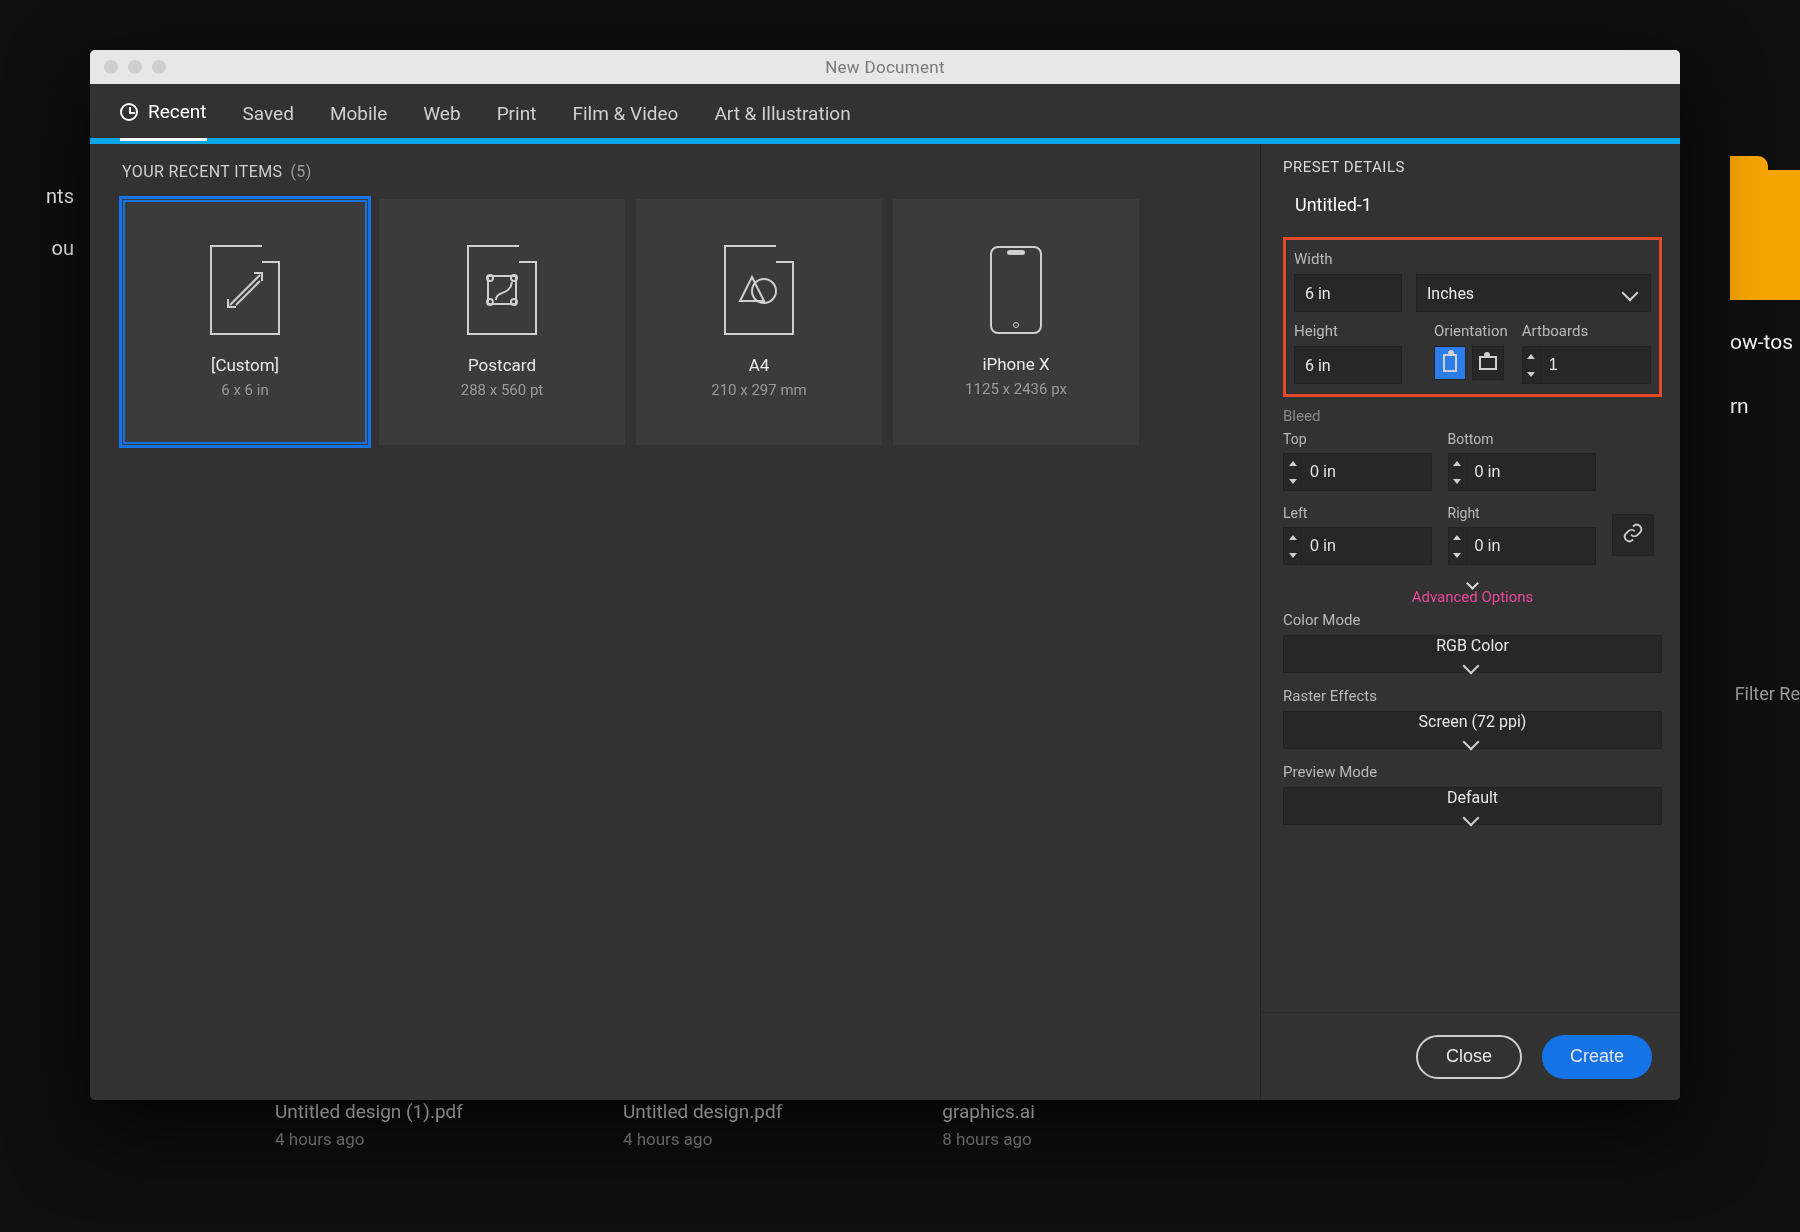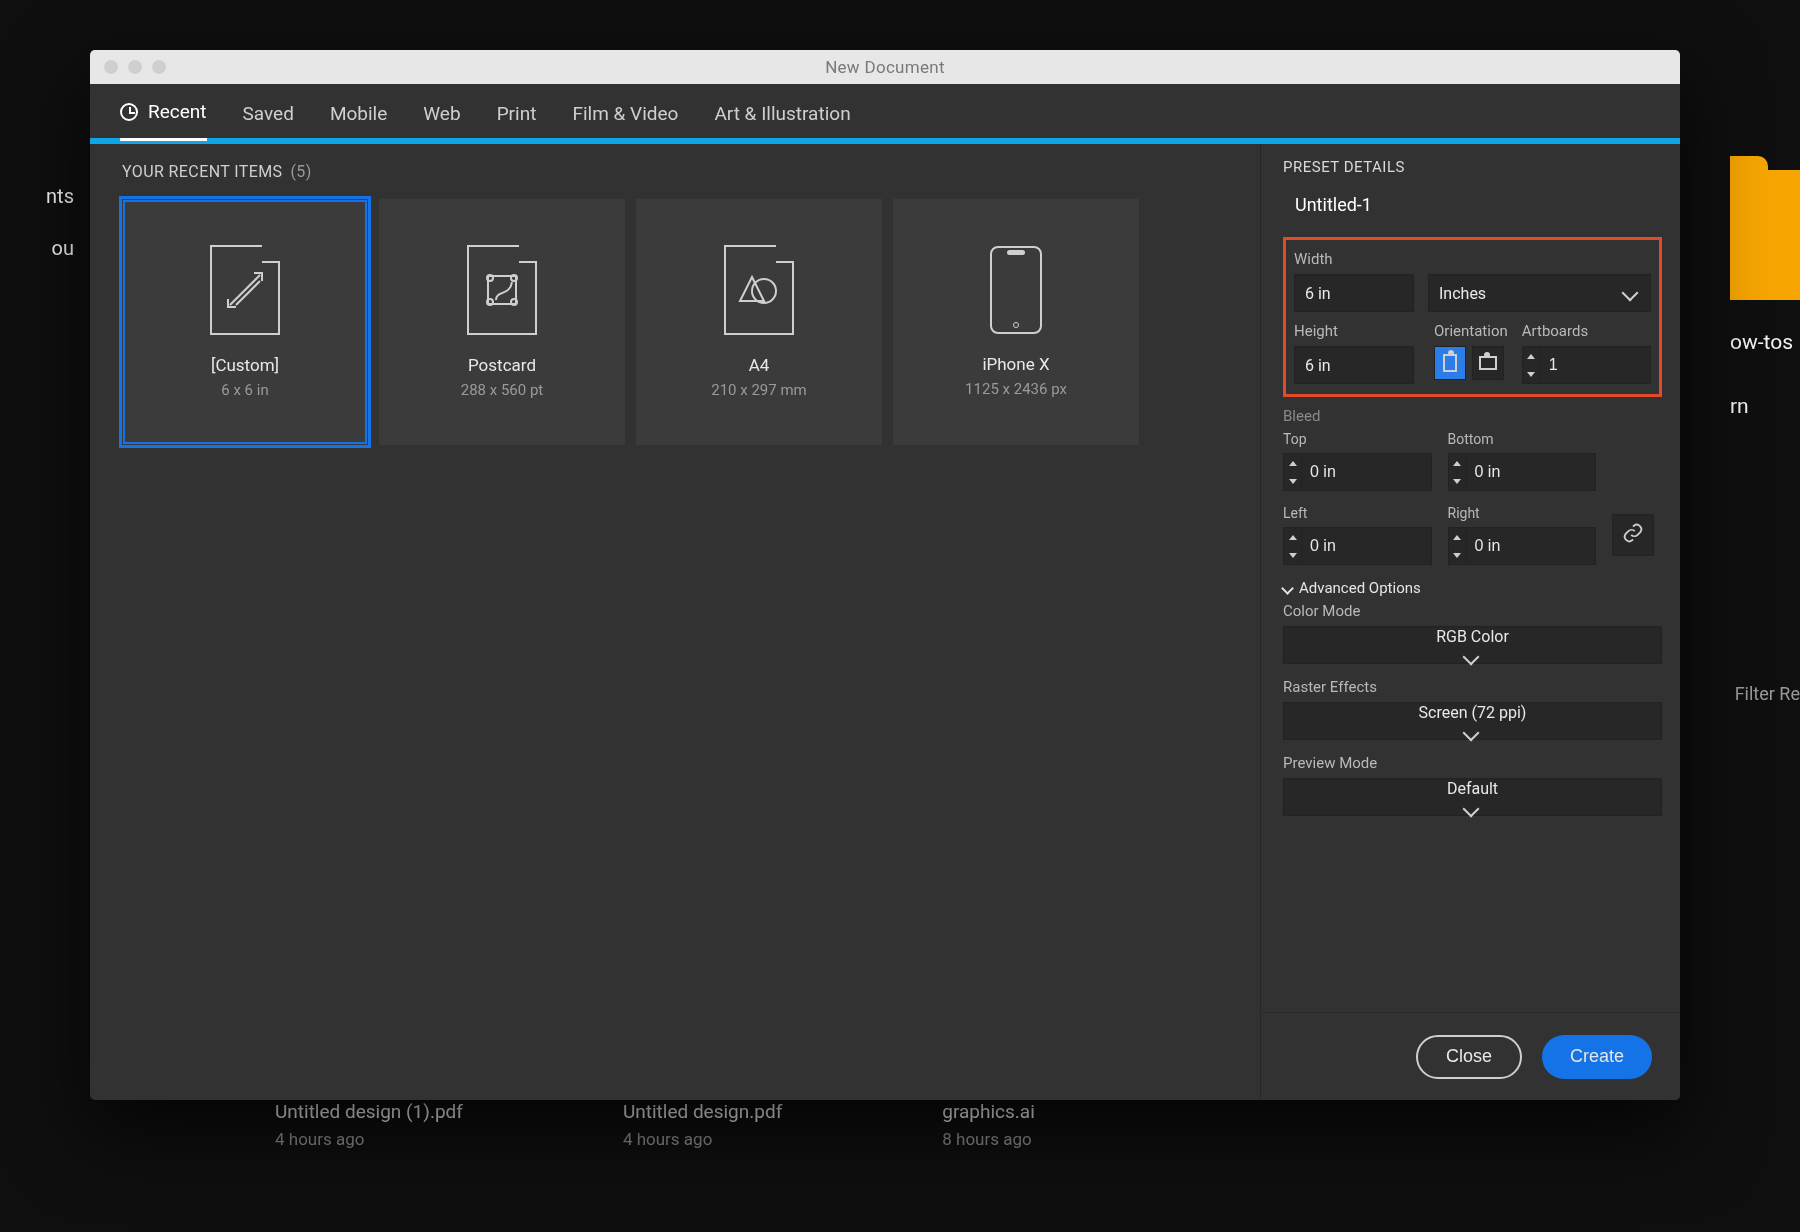--- a/index.html
+++ b/index.html
@@ -201,21 +201,21 @@
       border: 3px solid #e34a27; padding: 10px 8px 10px 8px;
       margin-bottom: 6px;
     }
     .label { color: #b9b9b9; margin-bottom: 6px; font-size: 15px; }
     .row { display: flex; gap: 14px; align-items: flex-end; }
     .field {
       background: #272727; color: #e8e8e8; height: 38px;
       border: 1px solid #222; padding: 0 10px; font-size: 16px;
       display: flex; align-items: center;
     }
-    .w-input { width: 120px; }
+    .w-input { width: 108px; }
     .select {
       flex: 1; display: flex; align-items: center; justify-content: space-between;
       cursor: pointer;
     }
     .chev { width: 12px; height: 12px; border-right: 2px solid #cfcfcf; border-bottom: 2px solid #cfcfcf; transform: rotate(45deg); margin-right: 4px; }
 
     .seg-group { margin-top: 10px; }
     .row2 { display: flex; gap: 14px; }
     .col { display: flex; flex-direction: column; }
     .orient { display: flex; gap: 6px; }
@@ -250,22 +250,22 @@
     .mini .label { font-size: 14px; }
     .mini .stepper input { width: 58px; }
     .link-btn {
       width: 42px; height: 42px; background: #272727; border: 1px solid #222;
       display: flex; align-items: center; justify-content: center;
       align-self: center;
     }
     .link-icon svg { stroke: #cfcfcf; }
 
     .adv {
-      margin-top: 14px; color: #e5e5e5; display: flex; align-items: center;
-      gap: 7px; cursor: pointer;
+      margin-top: 14px; color: #ec4899; display: flex; align-items: center;
+      gap: 0; cursor: pointer; flex-direction: column;
     }
     .adv .chev-sm {
       width: 9px; height: 9px; border-right: 2px solid #e0e0e0; border-bottom: 2px solid #e0e0e0;
       transform: rotate(45deg);
     }
     .sel-full { margin-top: 6px; }
     .sel-full .field { width: 100%; flex-direction: column; }
     .sub-label { margin-top: 14px; }
 
     

